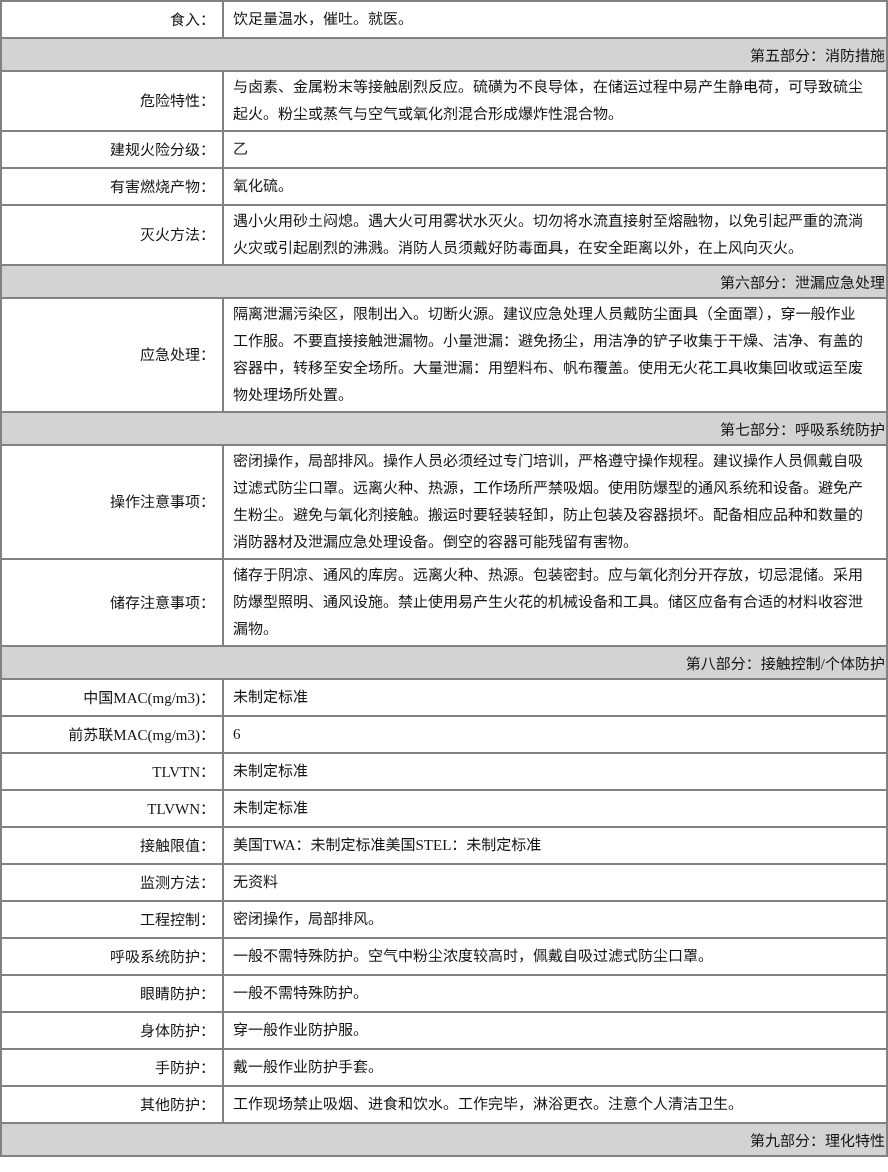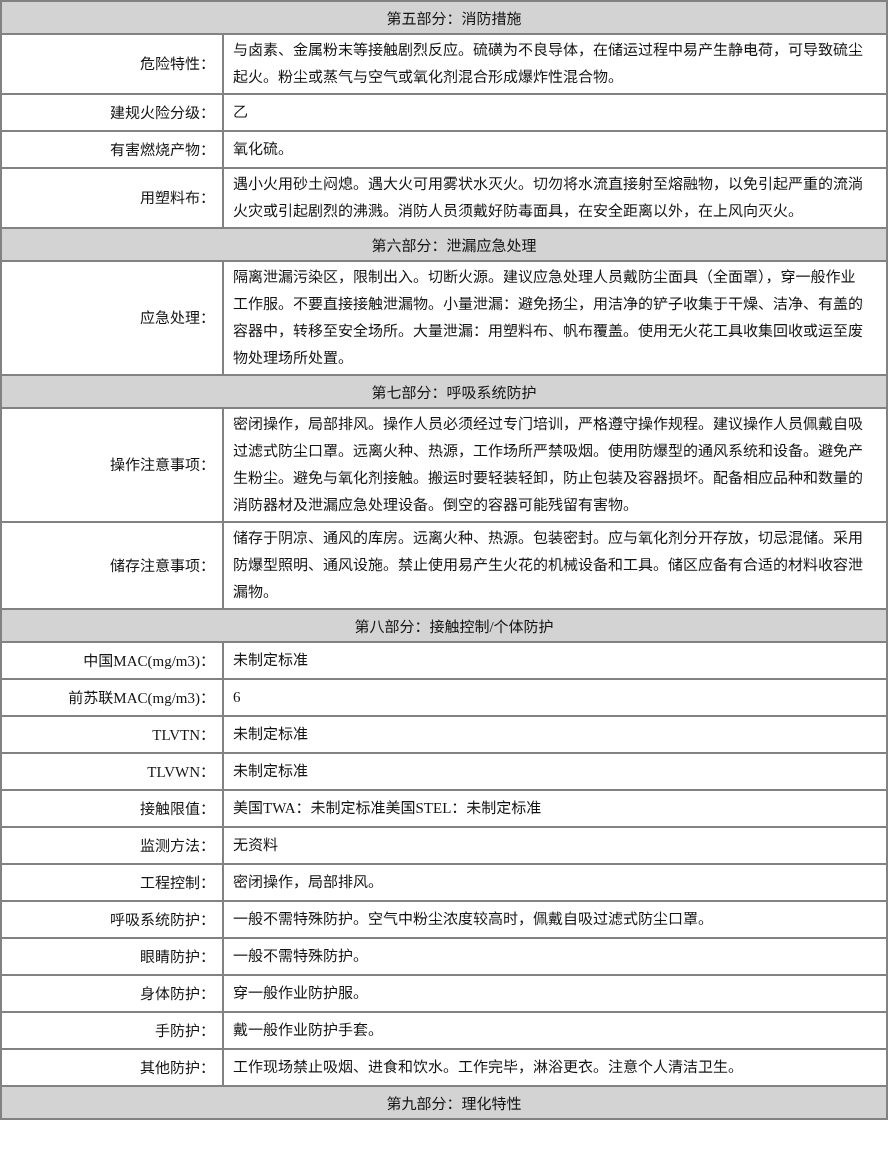--- a/index.html
+++ b/index.html
@@ -32,36 +32,40 @@
     line-height: 22px;
   }
   .value-cell {
     text-align: left;
     vertical-align: middle;
     padding: 2px 22px 2px 9px;
     line-height: 27px;
   }
   .section-cell {
     background: #d3d3d3;
-    text-align: center;
+    text-align: right;
     vertical-align: middle;
     height: 29px;
     font-size: 15px;
     padding-left: 21px;
   }
 </style>
 </head>
 <body>
 
 <table class="msds">
   <colgroup>
     <col style="width:222px">
     <col>
   </colgroup>
   <tbody id="msds-body">
+  <tr class="field-row">
+    <td class="label-cell" style="border-color: rgb(130, 130, 130);">食入：</td>
+    <td class="value-cell" style="border-color: rgb(130, 130, 130);">饮足量温水，催吐。就医。</td>
+  </tr>
 
   <tr class="section-row">
     <td class="section-cell" colspan="2" style="background: rgb(211, 211, 211); border-color: rgb(130, 130, 130);">第五部分：消防措施</td>
   </tr>
 
   <tr class="field-row">
     <td class="label-cell" style="border-color: rgb(130, 130, 130);">危险特性：</td>
     <td class="value-cell" style="border-color: rgb(130, 130, 130);">与卤素、金属粉末等接触剧烈反应。硫磺为不良导体，在储运过程中易产生静电荷，可导致硫尘起火。粉尘或蒸气与空气或氧化剂混合形成爆炸性混合物。</td>
   </tr>
 
@@ -69,21 +73,21 @@
     <td class="label-cell" style="border-color: rgb(130, 130, 130);">建规火险分级：</td>
     <td class="value-cell" style="border-color: rgb(130, 130, 130);">乙</td>
   </tr>
 
   <tr class="field-row">
     <td class="label-cell" style="border-color: rgb(130, 130, 130);">有害燃烧产物：</td>
     <td class="value-cell" style="border-color: rgb(130, 130, 130);">氧化硫。</td>
   </tr>
 
   <tr class="field-row">
-    <td class="label-cell" style="border-color: rgb(130, 130, 130);">用塑料布：</td>
+    <td class="label-cell" style="border-color: rgb(130, 130, 130);">灭火方法：</td>
     <td class="value-cell" style="border-color: rgb(130, 130, 130);">遇小火用砂土闷熄。遇大火可用雾状水灭火。切勿将水流直接射至熔融物，以免引起严重的流淌火灾或引起剧烈的沸溅。消防人员须戴好防毒面具，在安全距离以外，在上风向灭火。</td>
   </tr>
 
   <tr class="section-row">
     <td class="section-cell" colspan="2" style="background: rgb(211, 211, 211); border-color: rgb(130, 130, 130);">第六部分：泄漏应急处理</td>
   </tr>
 
   <tr class="field-row">
     <td class="label-cell" style="border-color: rgb(130, 130, 130);">应急处理：</td>
     <td class="value-cell" style="border-color: rgb(130, 130, 130);">隔离泄漏污染区，限制出入。切断火源。建议应急处理人员戴防尘面具（全面罩），穿一般作业工作服。不要直接接触泄漏物。小量泄漏：避免扬尘，用洁净的铲子收集于干燥、洁净、有盖的容器中，转移至安全场所。大量泄漏：用塑料布、帆布覆盖。使用无火花工具收集回收或运至废物处理场所处置。</td>

